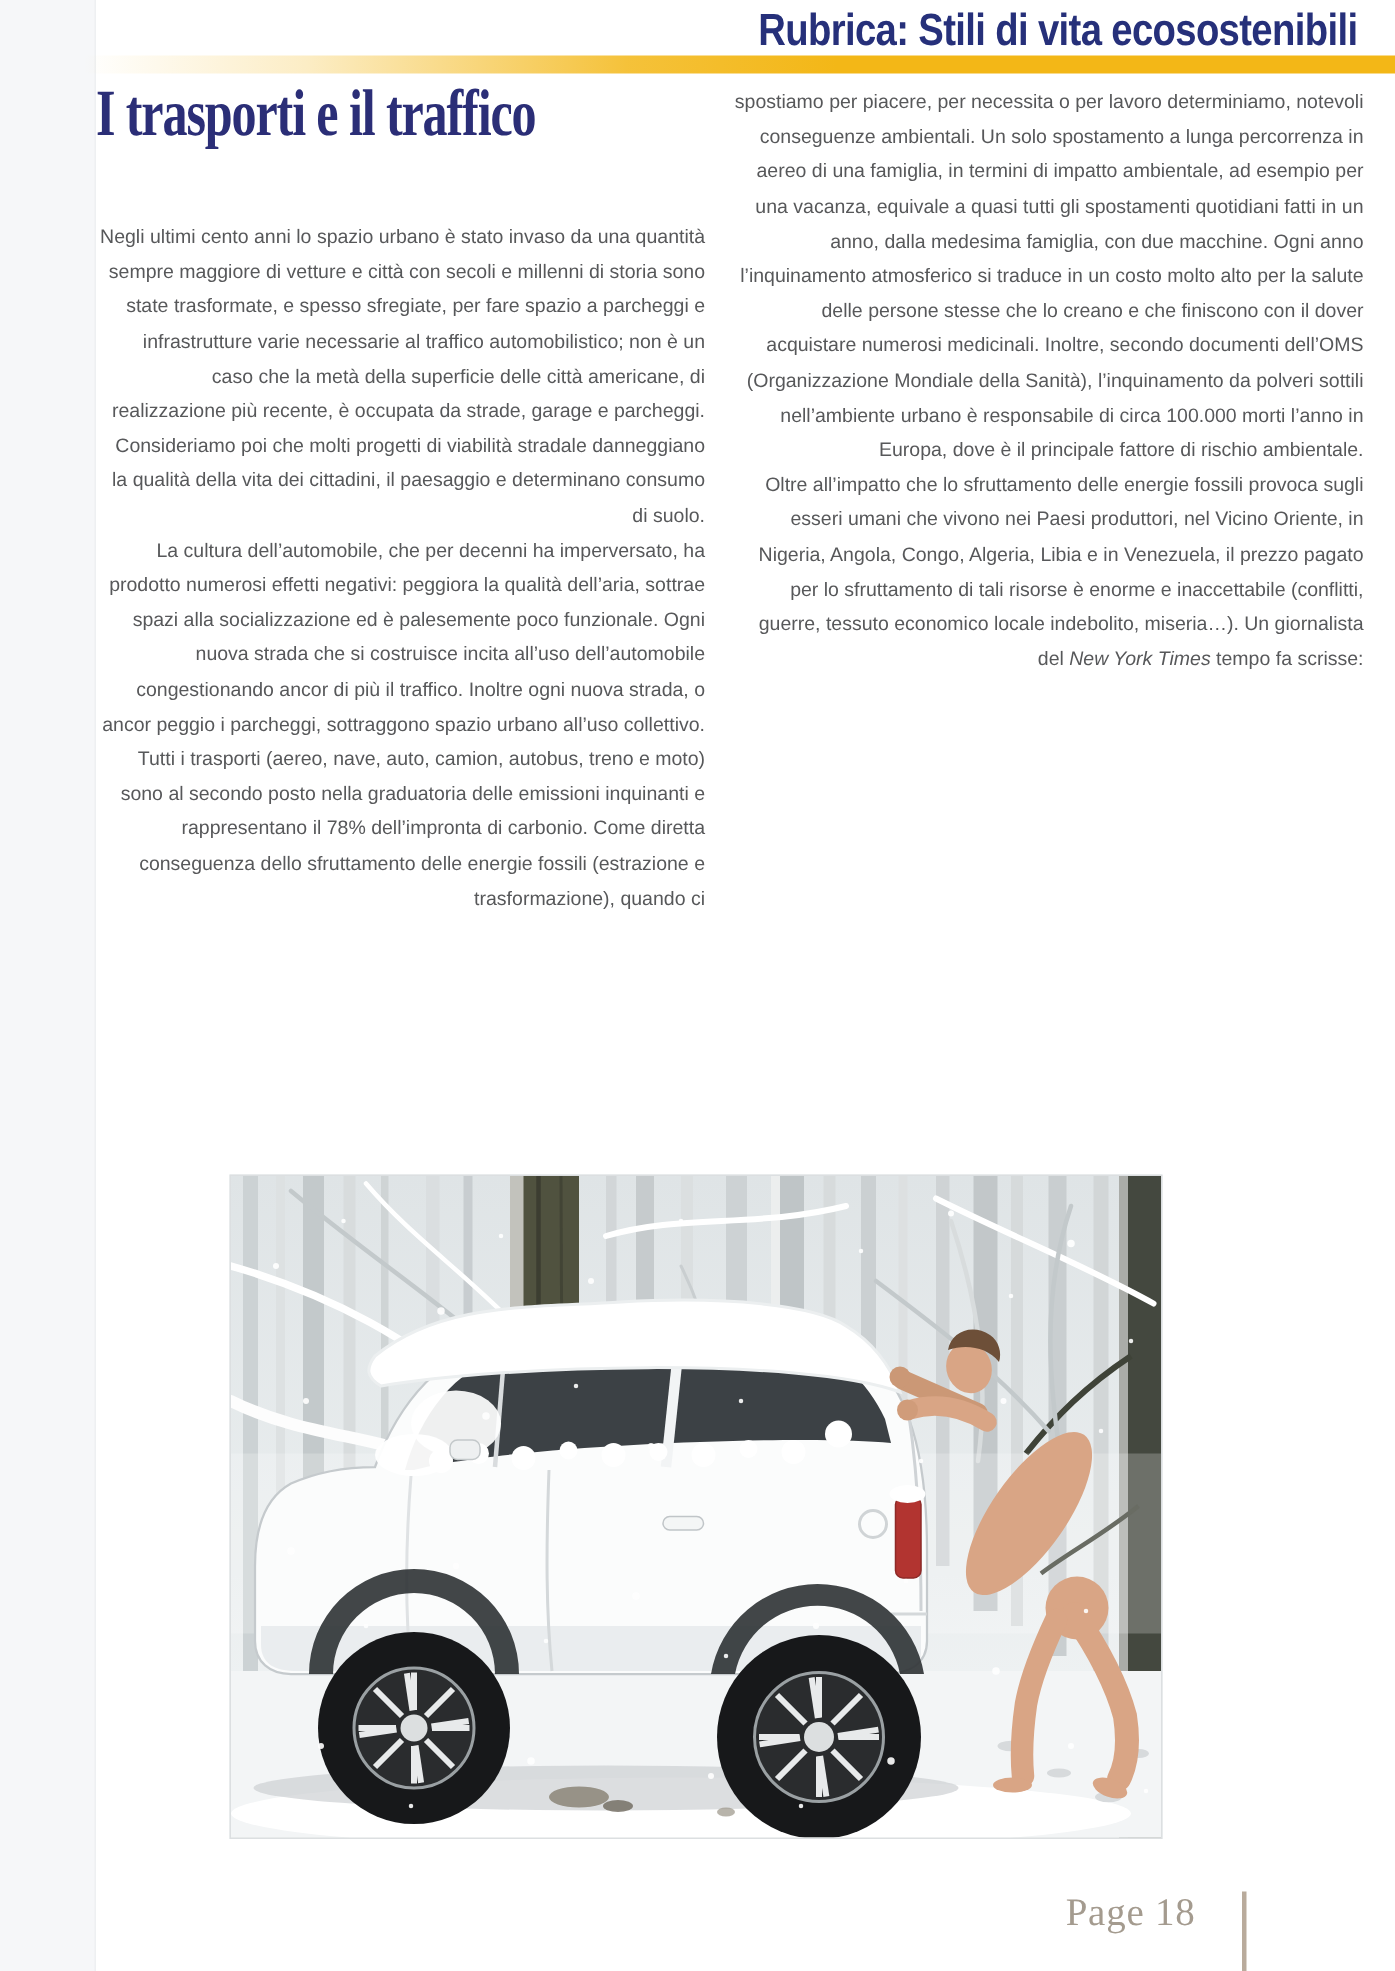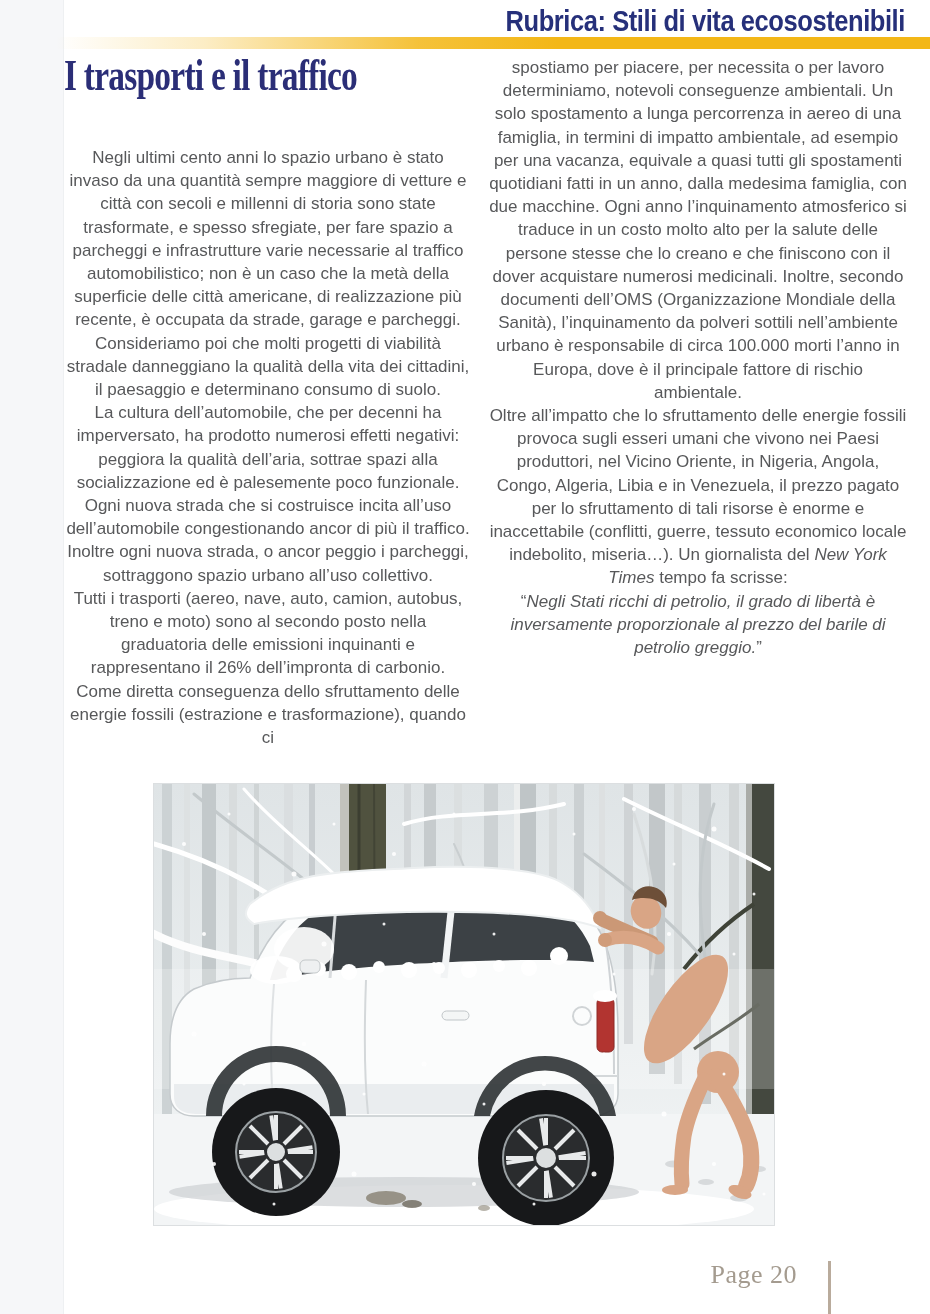--- a/index.html
+++ b/index.html
@@ -25,21 +25,21 @@
       rgba(243,183,23,0.85) 45%,
       #f3b717 60%);
   }
   .title{
     position:absolute;left:64px;top:50px;margin:0;
     font-family:"Liberation Serif",serif;
     font-size:44px;font-weight:bold;color:#2b2e77;
     letter-spacing:-1px;white-space:nowrap;
     transform:scaleX(0.76);transform-origin:0 50%;
   }
-  .col{color:#57585a;font-size:17px;line-height:23.2px;text-align:center;}
+  .col{color:#57585a;font-size:13px;line-height:23.2px;text-align:right;}
   .col p{margin:0;}
   .col-left{position:absolute;left:66px;top:146px;width:404px;}
   .col-right{position:absolute;left:487px;top:56px;width:422px;}
   .col em{font-style:italic;}
   .photo{
     position:absolute;left:153px;top:783px;margin:0;
     width:620px;height:441px;border:1px solid #dcdfe1;
     background:#e9edee;overflow:hidden;
   }
   .page-label{
@@ -60,27 +60,26 @@
   <div class="left-strip"></div>
 
   <div class="rubric">Rubrica: Stili di vita ecosostenibili</div>
   <div class="gold-bar"></div>
 
   <h1 class="title">I trasporti e il traffico</h1>
 
   <div class="col col-left">
     <p>Negli ultimi cento anni lo spazio urbano è stato invaso da una quantità sempre maggiore di vetture e città con secoli e millenni di storia sono state trasformate, e spesso sfregiate, per fare spazio a parcheggi e infrastrutture varie necessarie al traffico automobilistico; non è un caso che la metà della superficie delle città americane, di realizzazione più recente, è occupata da strade, garage e parcheggi. Consideriamo poi che molti progetti di viabilità stradale danneggiano la qualità della vita dei cittadini, il paesaggio e determinano consumo di suolo.</p>
     <p>La cultura dell’automobile, che per decenni ha imperversato, ha prodotto numerosi effetti negativi: peggiora la qualità dell’aria, sottrae spazi alla socializzazione ed è palesemente poco funzionale. Ogni nuova strada che si costruisce incita all’uso dell’automobile congestionando ancor di più il traffico. Inoltre ogni nuova strada, o ancor peggio i parcheggi, sottraggono spazio urbano all’uso collettivo.</p>
-    <p>Tutti i trasporti (aereo, nave, auto, camion, autobus, treno e moto) sono al secondo posto nella graduatoria delle emissioni inquinanti e rappresentano il 26% dell’impronta di carbonio. Come diretta conseguenza dello sfruttamento delle energie fossili (estrazione e trasformazione), quando ci</p>
+    <p>Tutti i trasporti (aereo, nave, auto, camion, autobus, treno e moto) sono al secondo posto nella graduatoria delle emissioni inquinanti e rappresentano il 78% dell’impronta di carbonio. Come diretta conseguenza dello sfruttamento delle energie fossili (estrazione e trasformazione), quando ci</p>
   </div>
 
   <div class="col col-right">
     <p>spostiamo per piacere, per necessita o per lavoro determiniamo, notevoli conseguenze ambientali. Un solo spostamento a lunga percorrenza in aereo di una famiglia, in termini di impatto ambientale, ad esempio per una vacanza, equivale a quasi tutti gli spostamenti quotidiani fatti in un anno, dalla medesima famiglia, con due macchine. Ogni anno l’inquinamento atmosferico si traduce in un costo molto alto per la salute delle persone stesse che lo creano e che finiscono con il dover acquistare numerosi medicinali. Inoltre, secondo documenti dell’OMS (Organizzazione Mondiale della Sanità), l’inquinamento da polveri sottili nell’ambiente urbano è responsabile di circa 100.000 morti l’anno in Europa, dove è il principale fattore di rischio ambientale.</p>
     <p><span>Oltre all’impatto che lo sfruttamento delle energie fossili provoca sugli esseri umani che vivono nei Paesi produttori, nel Vicino Oriente, in Nigeria, Angola, Congo, Algeria, Libia e in Venezuela, il prezzo pagato per lo sfruttamento di tali risorse è enorme e inaccettabile (conflitti, guerre, tessuto economico locale indebolito, miseria…). Un giornalista del </span><em>New York Times</em><span> tempo fa scrisse:</span></p>
-    <p><span>“</span><em>Negli Stati ricchi di petrolio, il grado di libertà è inversamente proporzionale al prezzo del barile di petrolio greggio.</em><span>”</span></p>
   </div>
 
   <figure class="photo">
     <svg viewBox="0 0 620 441" width="620" height="441">
       <defs>
         <linearGradient id="bg" x1="0" y1="0" x2="0" y2="1">
           <stop offset="0" stop-color="#dfe4e6"></stop>
           <stop offset="0.6" stop-color="#eaeeef"></stop>
           <stop offset="1" stop-color="#f4f6f7"></stop>
         </linearGradient>
@@ -287,16 +286,16 @@
         <circle cx="320" cy="400" r="2"></circle>
           <circle cx="380" cy="420" r="1.5"></circle>
           <circle cx="440" cy="390" r="2.5"></circle>
         <circle cx="500" cy="420" r="1.5"></circle>
           <circle cx="560" cy="380" r="2"></circle>
           <circle cx="610" cy="410" r="1.5"></circle>
       </g>
     </svg>
   </figure>
 
-  <div class="page-label">Page 20</div>
+  <div class="page-label">Page 18</div>
   <div class="footer-line"></div>
 
 </div>
 
 </body></html>

